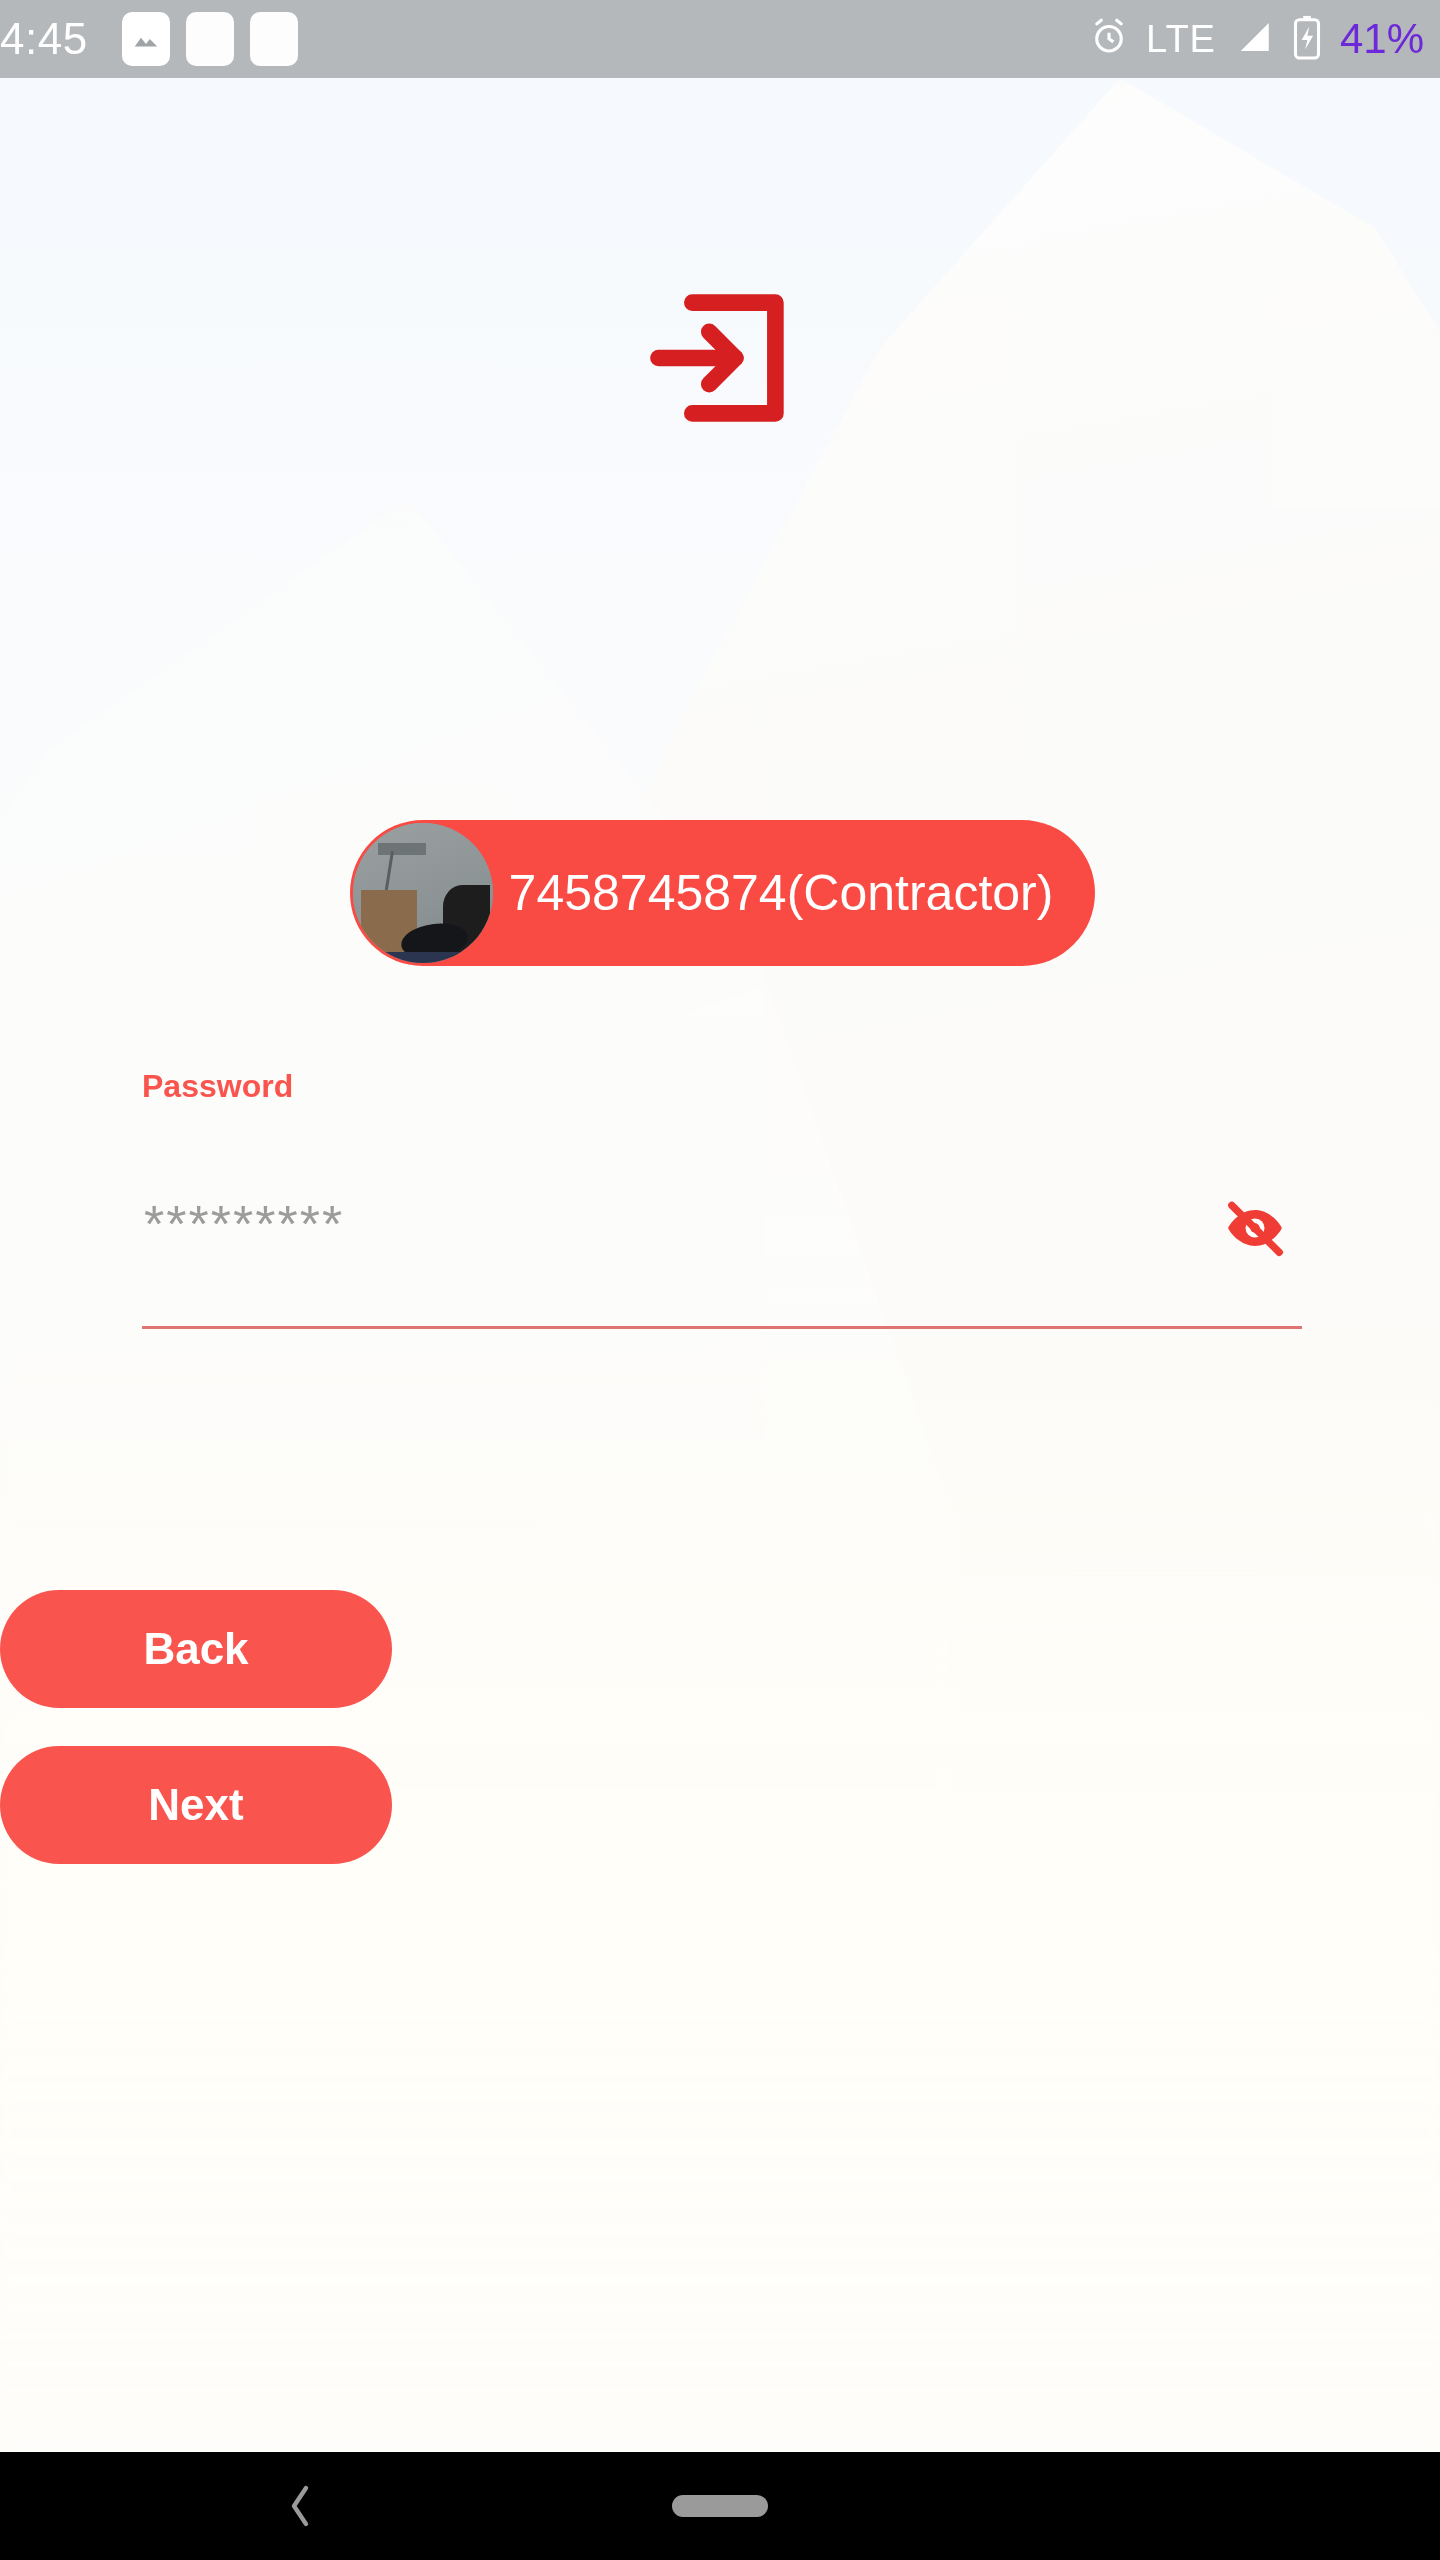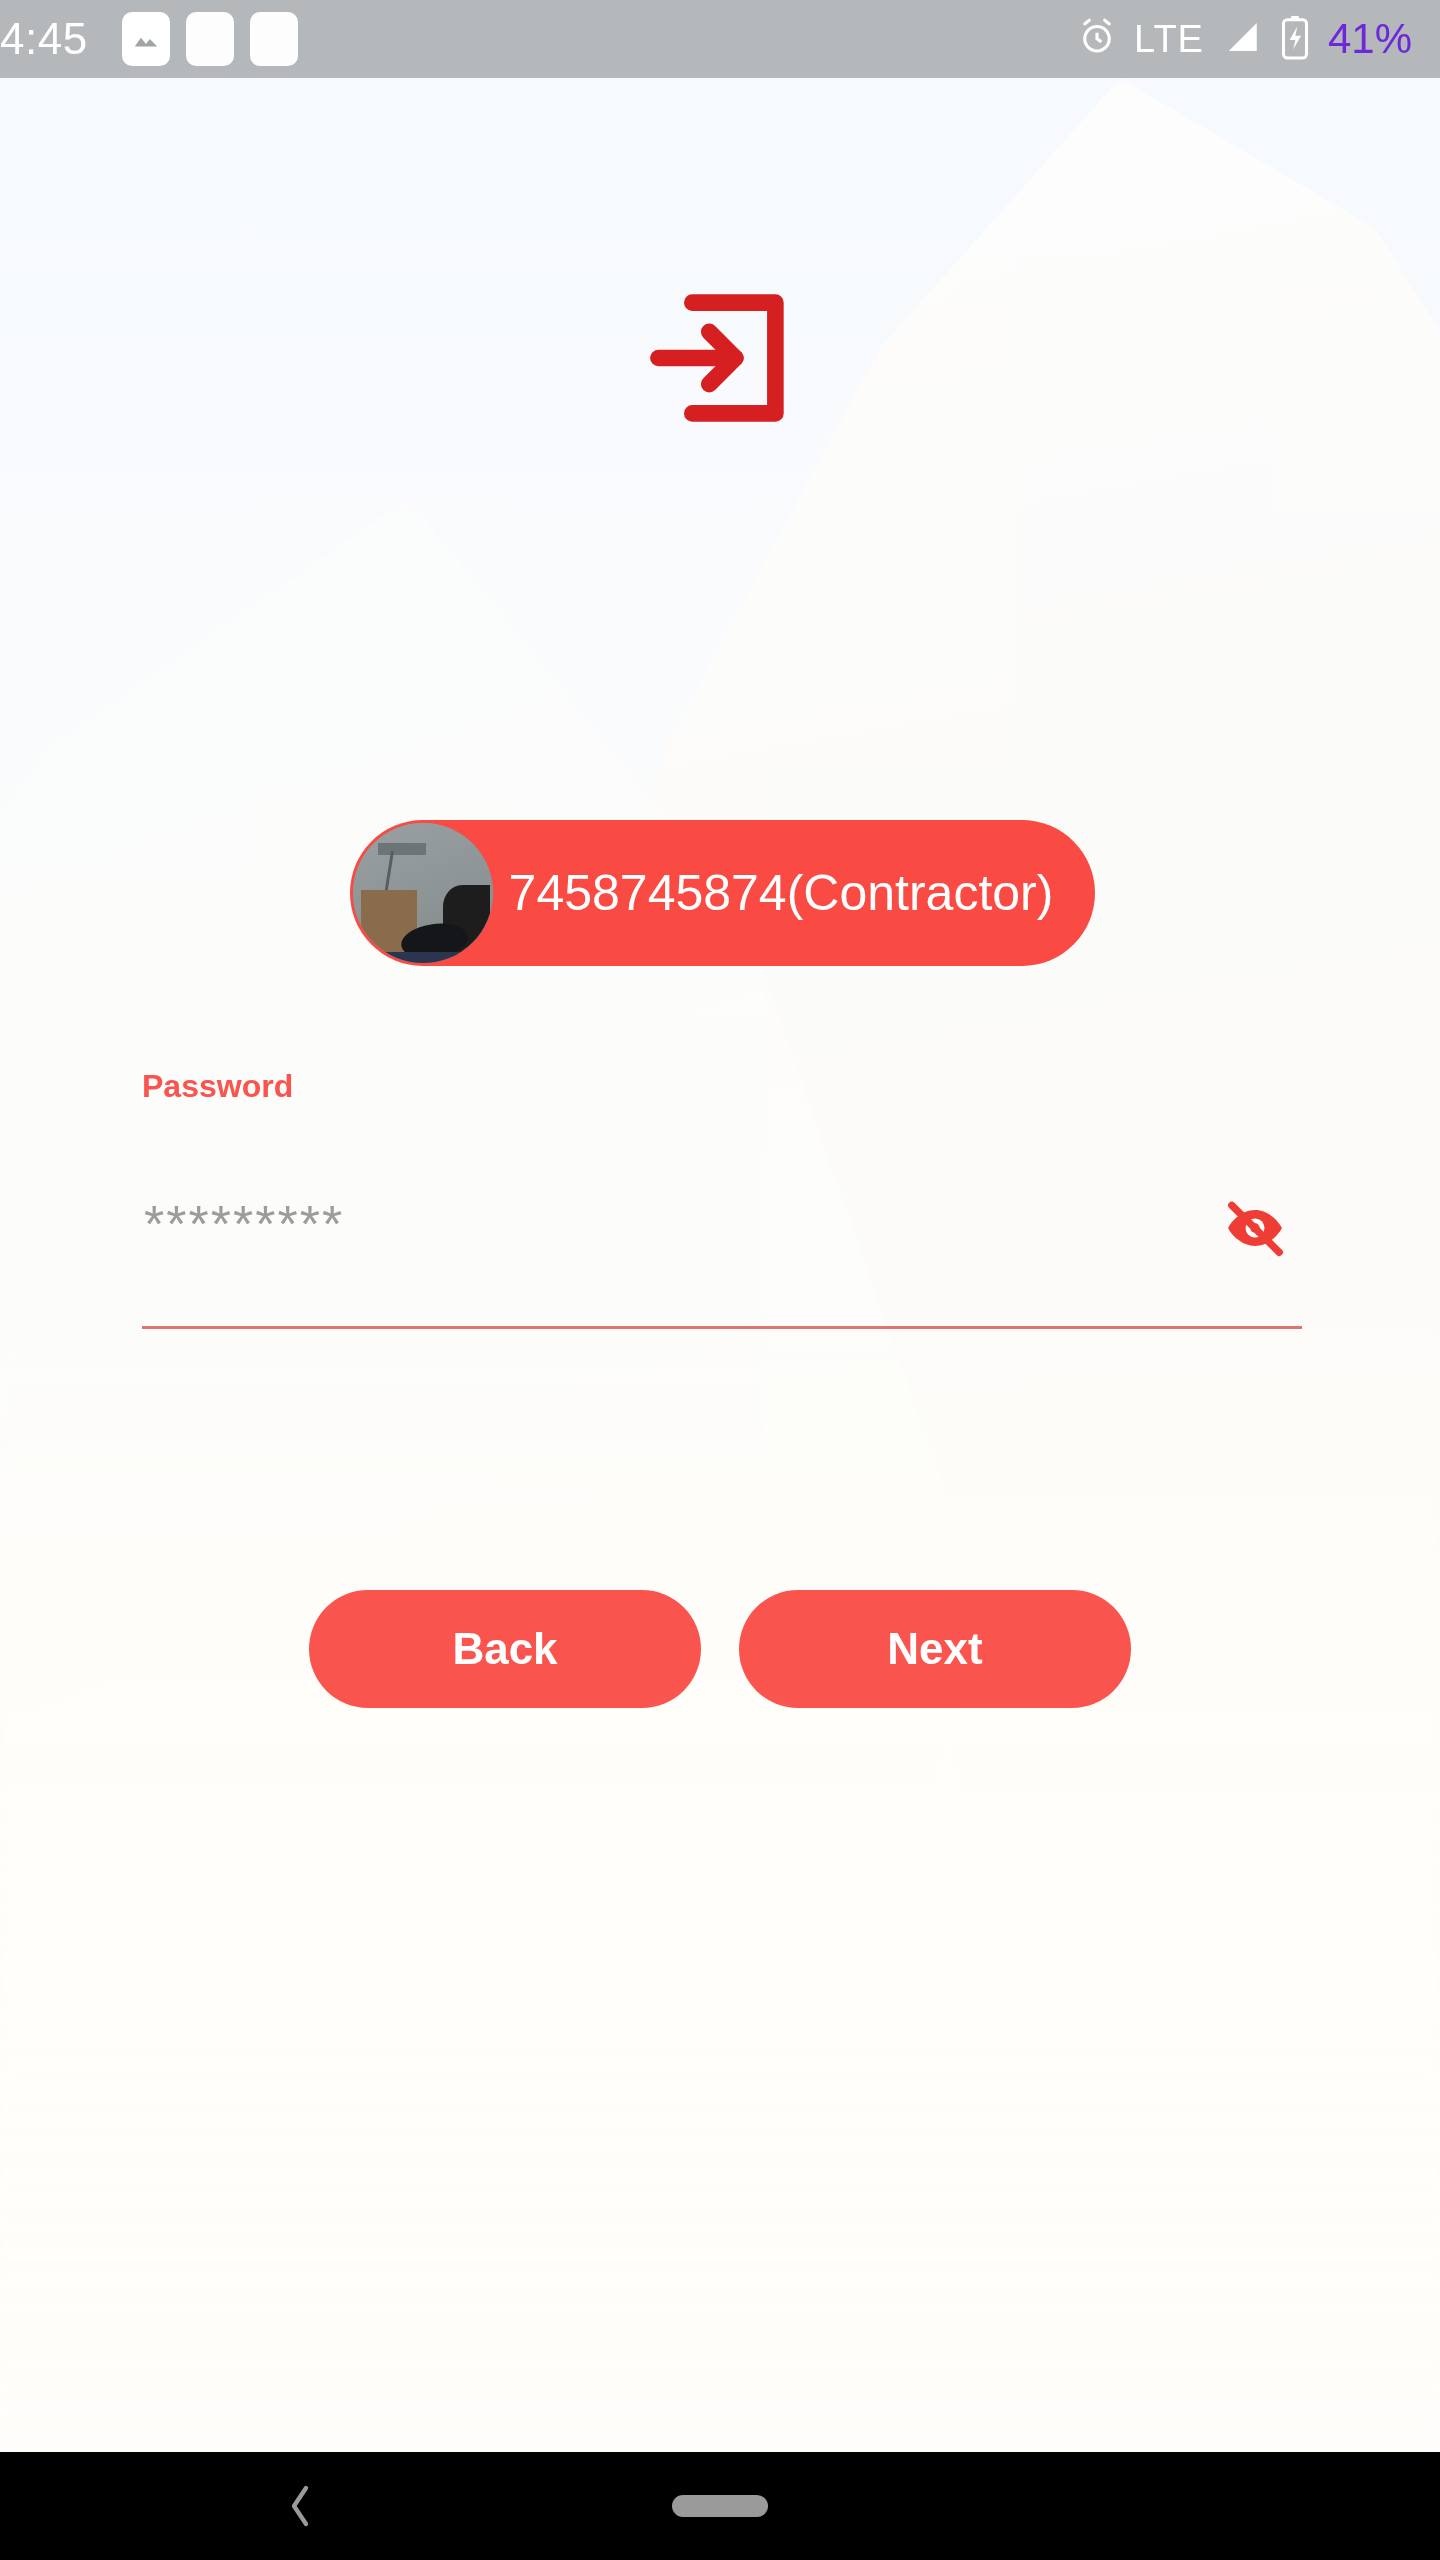--- a/index.html
+++ b/index.html
@@ -15,21 +15,21 @@
   .statusbar{
     position:absolute; top:0; left:0; width:1440px; height:78px;
     background:#b4b8bb;
     display:flex; align-items:center; z-index:40;
   }
   .sb-left{ display:flex; align-items:center; gap:18px; }
   .sb-time{ color:#fff; font-size:44px; font-weight:400; letter-spacing:0.5px; }
   .sb-notifs{ display:flex; align-items:center; gap:16px; margin-left:16px; }
   .notif-chip{ width:48px; height:54px; border-radius:10px; background:#fff; display:flex; align-items:center; justify-content:center; }
   .notif-chip.blank{ background:#fdfdfd; }
-  .sb-right{ margin-left:auto; display:flex; align-items:center; gap:16px; padding-right:28px; }
+  .sb-right{ margin-left:auto; display:flex; align-items:center; gap:16px; padding-right:16px; }
   .sb-lte{ color:#fff; font-size:38px; letter-spacing:1px; }
   .sb-batt-pct{ color:#6d28d9; font-size:42px; }
 
   
   .bg{
     position:absolute; top:78px; left:0; width:1440px; height:2374px;
     overflow:hidden; z-index:0;
     background:
       linear-gradient(180deg,
         #eaf1fb 0%,
@@ -116,21 +116,21 @@
     background:#e0746e;
   }
 
   .forgot{
     position:absolute; top:1300px; right:138px;
     color:#f9544d; font-size:46px; font-weight:bold;
   }
 
   .btn-row{
     position:absolute; top:1512px; left:0; width:1440px;
-    display:flex; justify-content:center; gap:38px;
+    display:flex; justify-content:center; gap:38px;flex-direction:column;
   }
   .btn{
     width:392px; height:118px; border-radius:59px;
     background:#f9554e; border:none;
     color:#ffffff; font-size:44px; font-weight:bold;
     font-family:"Liberation Sans", sans-serif;
     display:flex; align-items:center; justify-content:center;
     cursor:pointer;
   }
 

